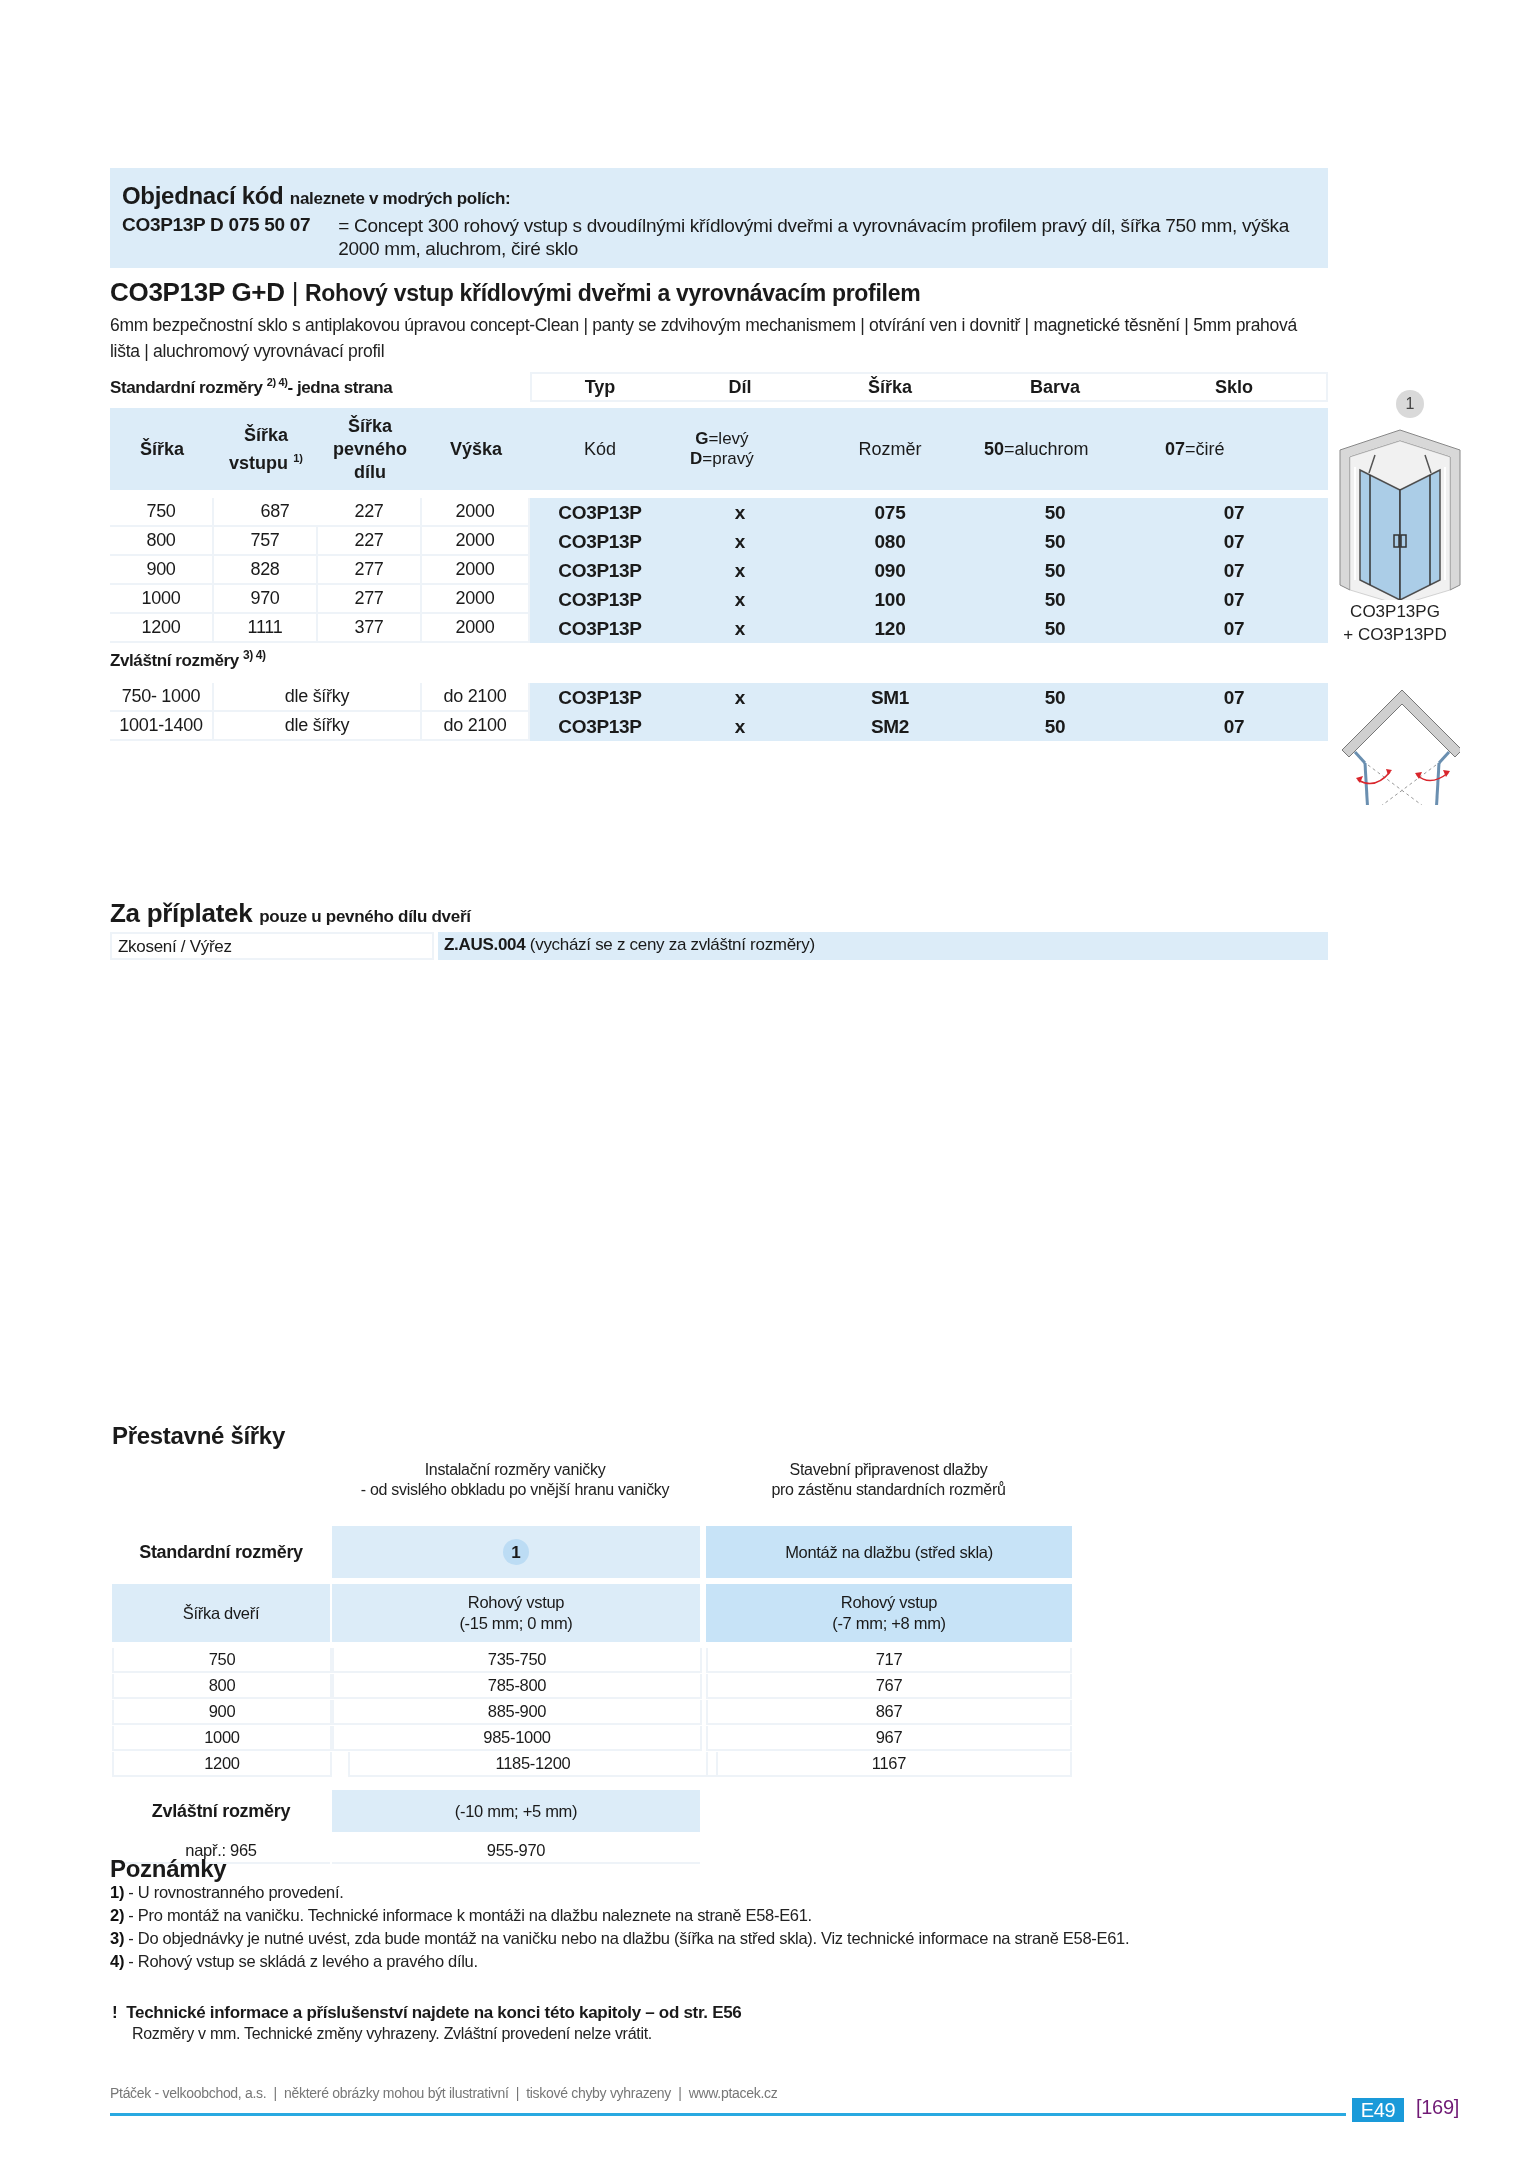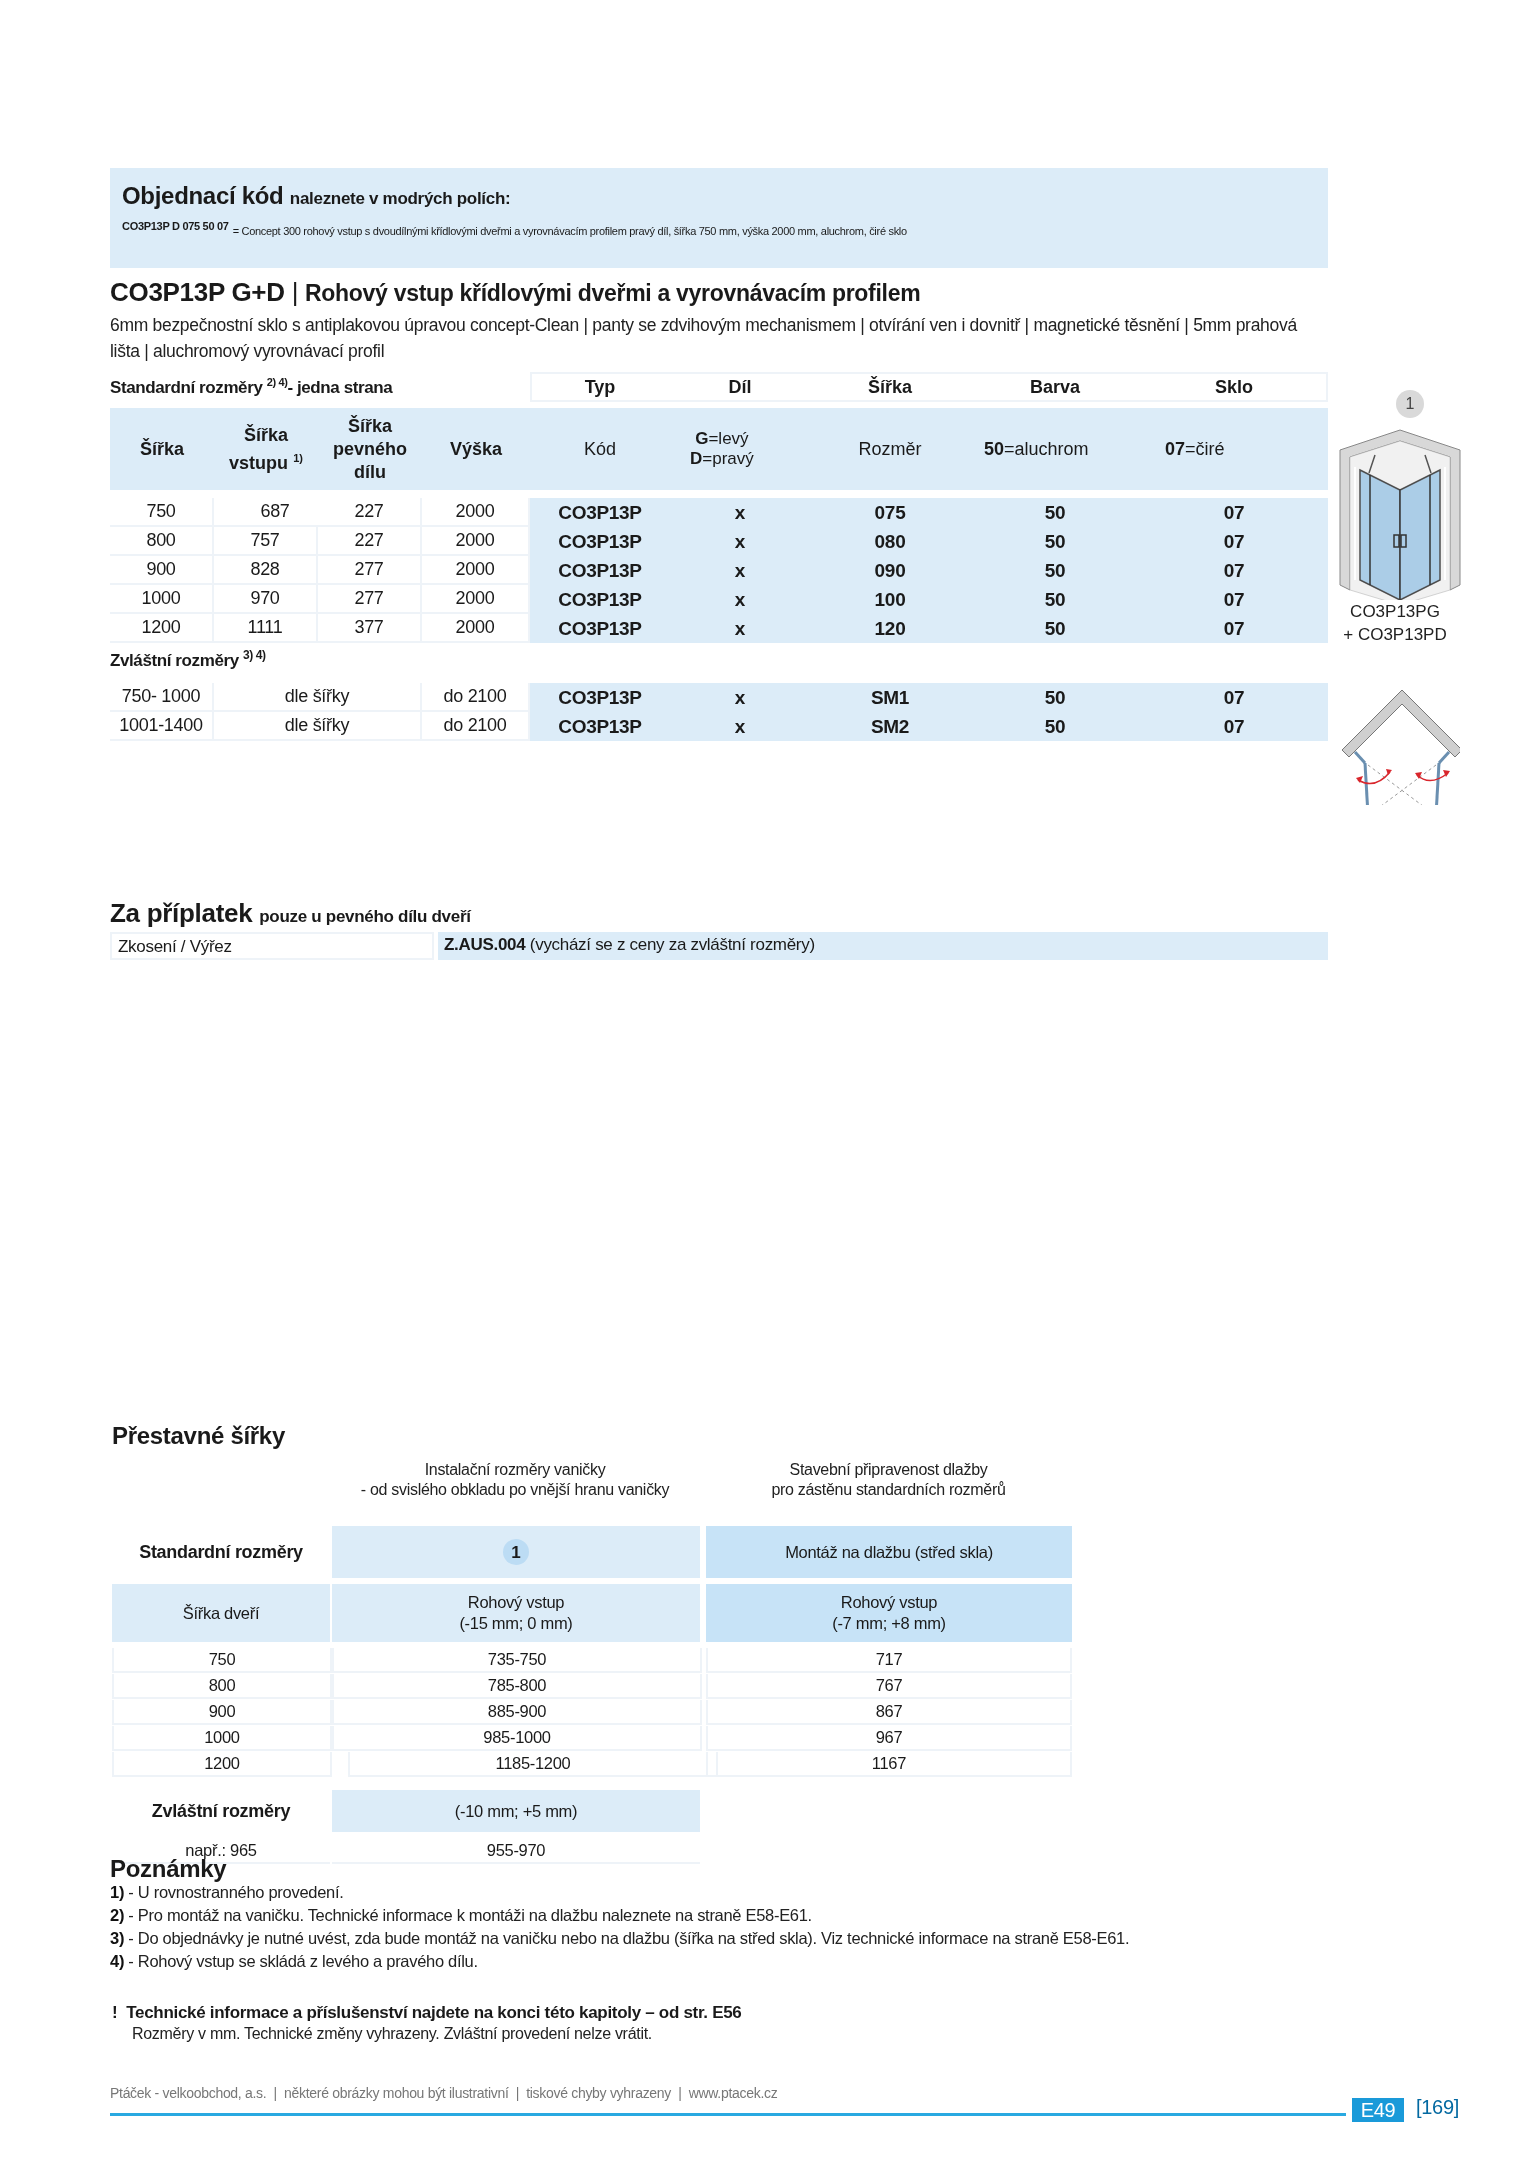--- a/index.html
+++ b/index.html
@@ -6,21 +6,21 @@
   html, body { width: 1529px; height: 2160px; background: #ffffff; }
   body { position: relative; font-family: "Liberation Sans", sans-serif; color: #1a1a1a; overflow: hidden; }
   .abs { position: absolute; }
   .bold { font-weight: bold; }
   .cond { font-family: "Liberation Sans Narrow", "Liberation Sans", sans-serif; letter-spacing: -0.3px; }
 
   
   #order-box { left: 110px; top: 168px; width: 1218px; height: 100px; background: #dcecf8; padding: 14px 12px; }
   #order-box .title { font-size: 24px; font-weight: bold; }
   #order-box .title small { font-size: 17px; font-weight: bold; }
-  #order-box .line { font-size: 11px; margin-top: 10px; display: flex; }
+  #order-box .line { font-size: 19px; margin-top: 4px; display: flex; gap: 24px; }
   #order-box .code { font-weight: bold; white-space: nowrap; }
   #order-box .desc { padding-left: 4px; line-height: 23px; }
 
   
   #product-title { left: 110px; top: 277px; font-size: 26px; font-weight: bold; }
   #product-title .sub { font-size: 23px; }
   #product-desc { left: 110px; top: 312px; width: 1220px; font-size: 17.5px; line-height: 26px; color: #222; }
   .hdr-left { left: 110px; top: 376px; font-size: 17px; font-weight: bold; letter-spacing: -0.4px; }
   .hdr-left sup { font-size: 11px; }
   .hdr-typbox { left: 530px; top: 372px; width: 798px; height: 30px; border: 2px solid #eef3f8; }
@@ -63,21 +63,21 @@
   .note b { color: #111; }
 
   #tech-info { left: 112px; top: 2003px; font-size: 17px; }
   #tech-info .t { font-weight: bold; }
   #tech-info .s { font-size: 16px; color: #222; margin-left: 20px; margin-top: 2px; }
 
   
   #footer-text { left: 110px; top: 2085px; font-size: 14px; color: #777; }
   #footer-line { left: 110px; top: 2113px; width: 1236px; height: 3px; background: #29a9e1; }
   #page-badge { left: 1352px; top: 2098px; width: 52px; height: 24px; background: #1a9ad9; color: #fff; font-size: 20px; display: flex; align-items: center; justify-content: center; }
-  #page-num { left: 1416px; top: 2096px; font-size: 20px; color: #0369a1; }
+  #page-num { left: 1416px; top: 2096px; font-size: 20px; color: #701a75; }
 </style>
 </head>
 <body>
 
 <div id="order-box" class="abs">
   <div class="title cond">
     <span>Objednací kód</span>
     <small>naleznete v modrých  polích:</small>
   </div>
   <div class="line cond">

